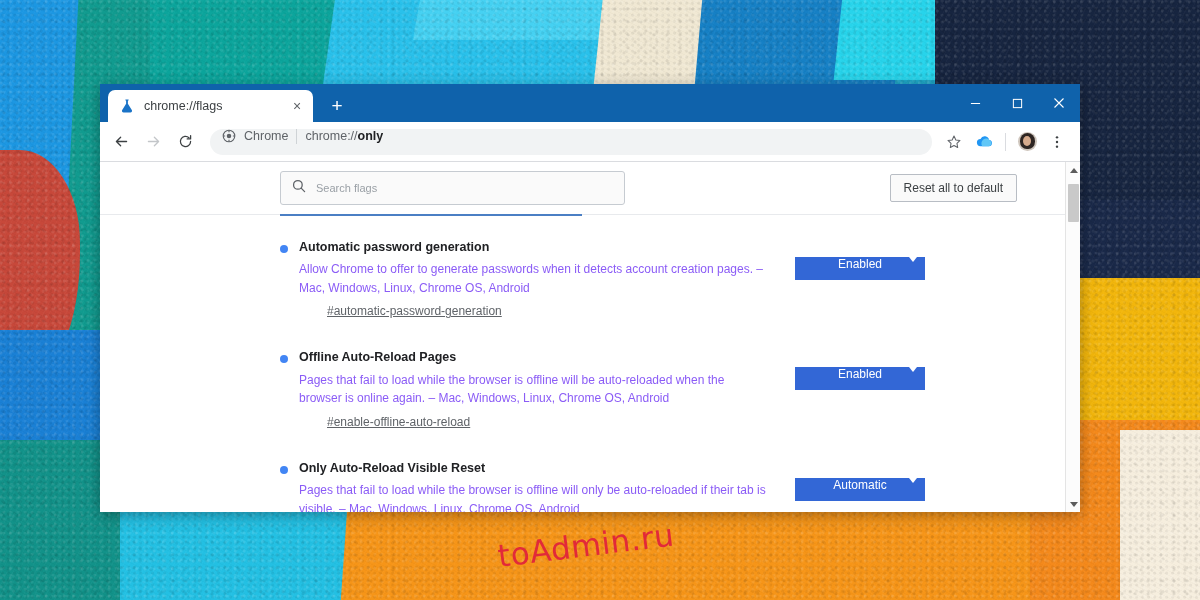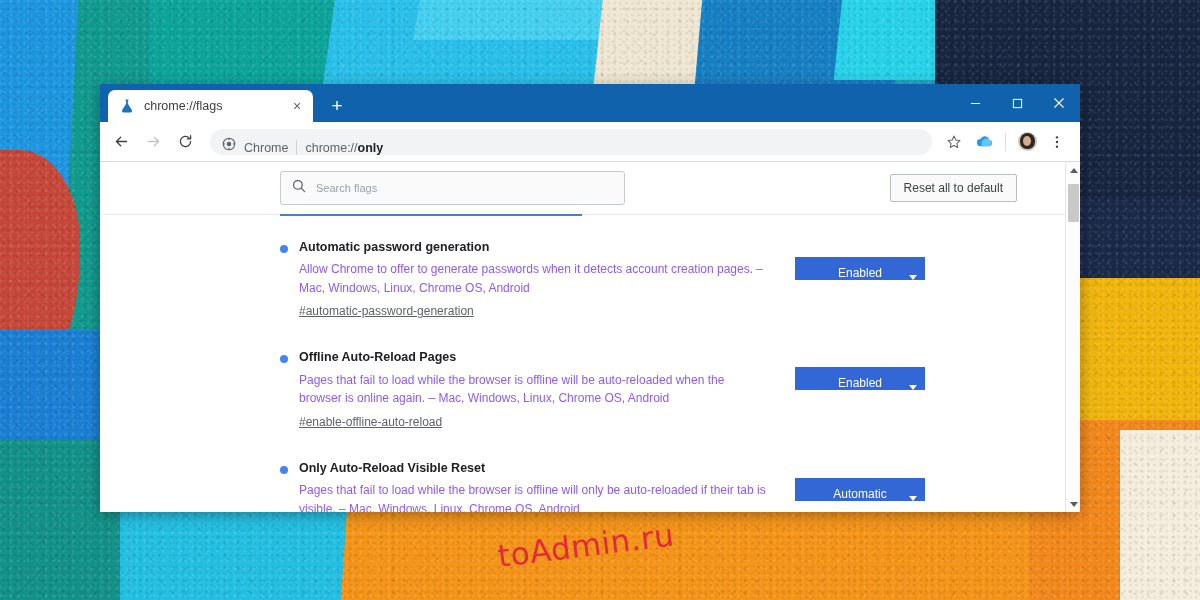--- a/index.html
+++ b/index.html
@@ -199,21 +199,21 @@
     display: flex; align-items: center; justify-content: center;
     flex: 0 0 auto;
   }
   #omnibox {
     flex: 1 1 auto;
     height: 26px;
     margin: 0 6px 0 8px;
     background: #f1f3f4;
     border-radius: 13px;
     display: flex;
-    align-items: flex-end;
+    align-items: flex-start;
     padding: 0 12px;
     gap: 8px;
     min-width: 0;
   }
   #omni-chip-label {
     font-size: 12.5px;
     color: #5f6368;
   }
   #omni-divider {
     width: 1px; height: 15px; background: #cfd3d6; flex: 0 0 auto;
@@ -345,35 +345,36 @@
     font-size: 12px;
     color: #8b5cf6;
     line-height: 1.55;
     margin-bottom: 4px;
   }
   .flag-perm {
     font-size: 12px;
     color: #5f6368;
     text-decoration: underline;
     line-height: 1.5;
+    margin-left: 28px;
   }
   .flag-control {
     flex: 0 0 auto;
     margin-left: 26px;
     padding-top: 18px;
   }
   .flag-select {
     width: 130px;
     height: 23px;
     background: #3367d6;
     color: #fff;
     font-family: "Liberation Sans", sans-serif;
     font-size: 12px;
     display: flex;
-    align-items: flex-end;
+    align-items: flex-start;
     justify-content: center;
     position: relative;
     border: 0;
   }
   .flag-select .caret {
     position: absolute;
     right: 8px;
     width: 0; height: 0;
     border-left: 4px solid transparent;
     border-right: 4px solid transparent;

